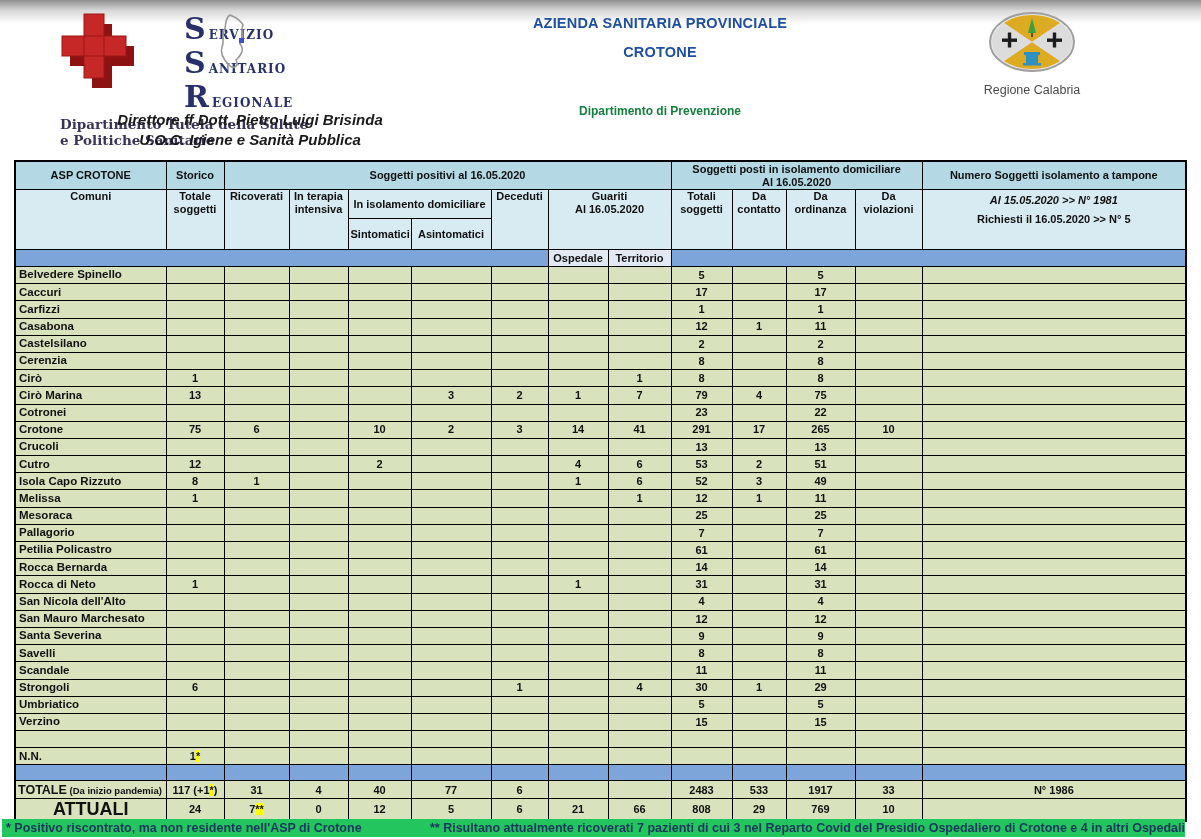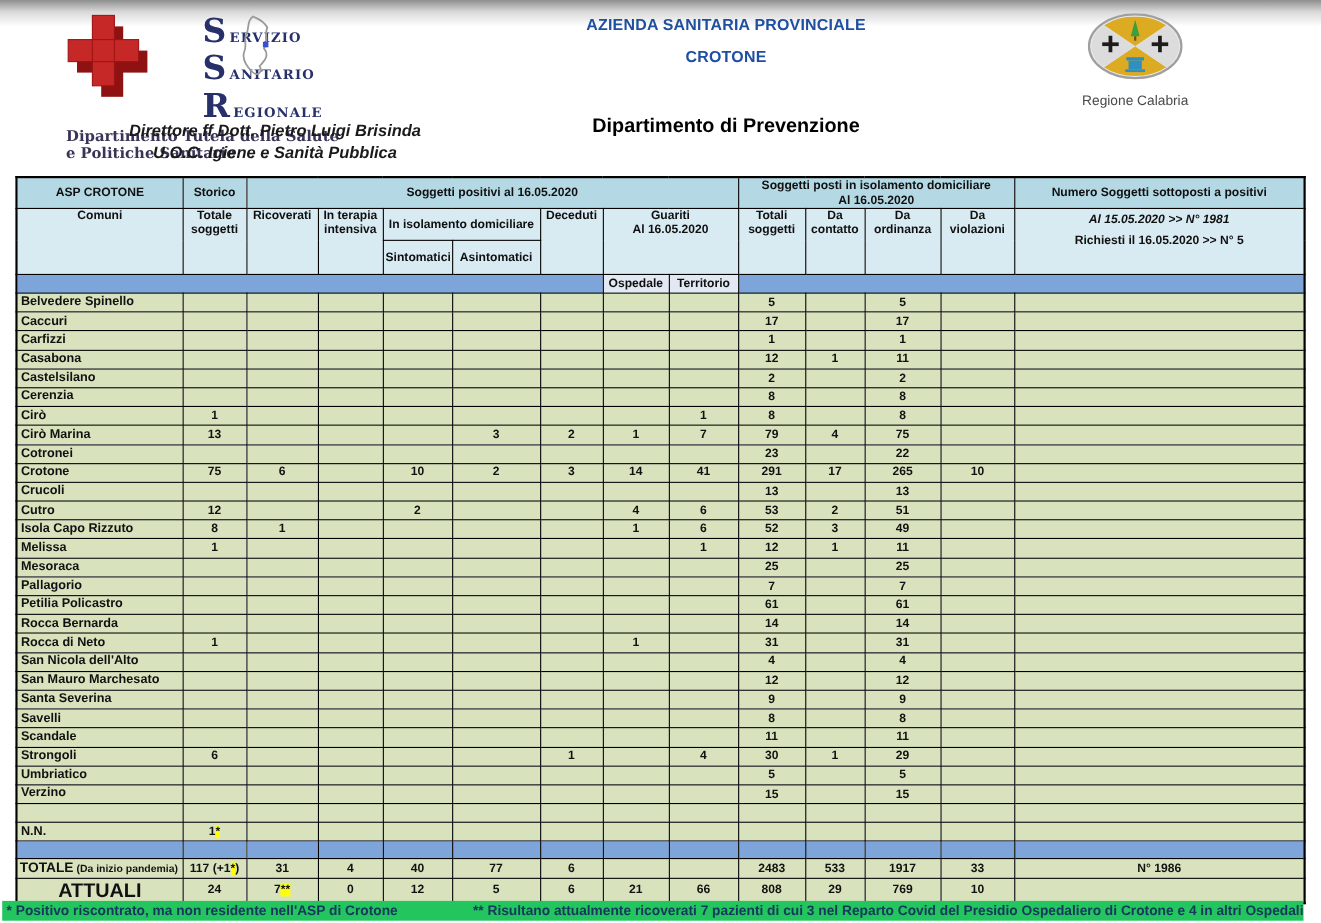--- a/index.html
+++ b/index.html
@@ -19,21 +19,21 @@
   .ssr-line{font-variant:small-caps;font-size:17px;line-height:29px;letter-spacing:1px;text-transform:lowercase;}
   .ssr-line::first-letter{font-size:30px;text-transform:uppercase;margin-right:2px;}
   .calabria-map{position:absolute;left:148px;top:0px;}
   .dept-lines{margin-top:0;font-size:13.5px;font-weight:bold;color:#3a3458;line-height:16px;font-family:"DejaVu Serif",serif;}
   .uoc{position:absolute;left:30px;top:110px;width:440px;text-align:center;
        font-style:italic;font-weight:bold;font-size:15px;line-height:20px;color:#1a1a1a;}
   
   .center-titles{position:absolute;left:440px;top:15px;width:440px;text-align:center;}
   .title-blue{font-size:14.5px;font-weight:bold;color:#1f4fa0;letter-spacing:.2px;}
   .title-blue.second{margin-top:13px;}
-  .title-dark{margin-top:44px;font-size:18px;font-weight:bold;color:#000000;}
+  .title-dark{margin-top:44px;font-size:12px;font-weight:bold;color:#15803d;}
   
   .region-block{position:absolute;left:972px;top:12px;width:120px;text-align:center;}
   .region-caption{margin-top:3px;font-size:12.5px;color:#4a4a4a;}
   
   table.main{
     position:absolute;left:14px;top:160px;width:1171px;
     border-collapse:collapse;table-layout:fixed;
     font-family:"Liberation Sans",sans-serif;
   }
   table.main th,table.main td{
@@ -163,21 +163,21 @@
     </colgroup>
     <thead>
       <tr>
         <th class="h-teal">ASP CROTONE</th>
         <th class="h-teal">Storico</th>
         <th class="h-teal" colspan="7">Soggetti positivi al 16.05.2020</th>
         <th class="h-teal" colspan="4">
           <div>Soggetti posti in isolamento domiciliare</div>
           <div>Al 16.05.2020</div>
         </th>
-        <th class="h-teal">Numero Soggetti sottoposti a positivi</th>
+        <th class="h-teal">Numero Soggetti isolamento a tampone</th>
       </tr>
       <tr class="row2a">
         <th class="h-light" rowspan="2">Comuni</th>
         <th class="h-light" rowspan="2">Totale soggetti</th>
         <th class="h-light" rowspan="2">Ricoverati</th>
         <th class="h-light" rowspan="2">In terapia intensiva</th>
         <th class="h-light mid nowrap" colspan="2">In isolamento domiciliare</th>
         <th class="h-light" rowspan="2">Deceduti</th>
         <th class="h-light" colspan="2" rowspan="2">
           <div>Guariti</div>

